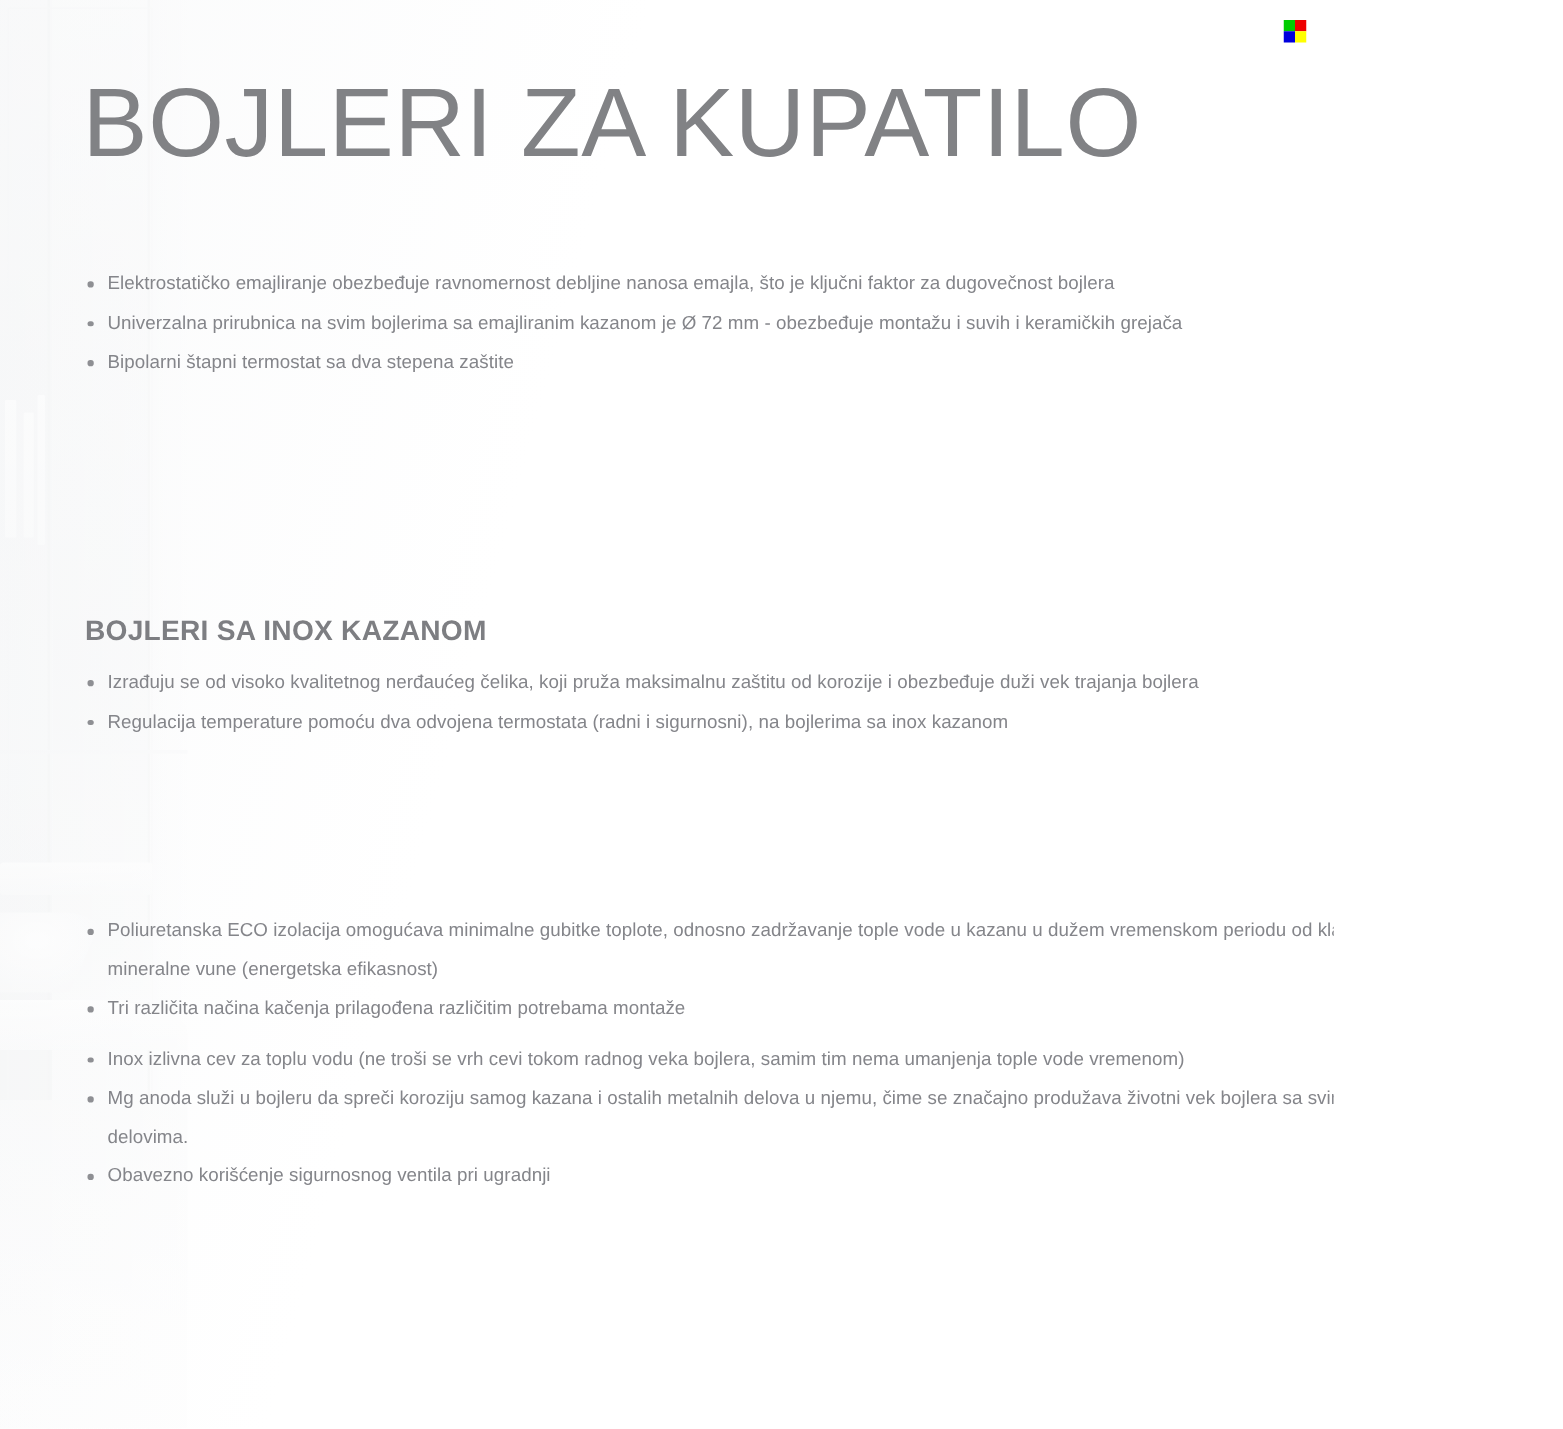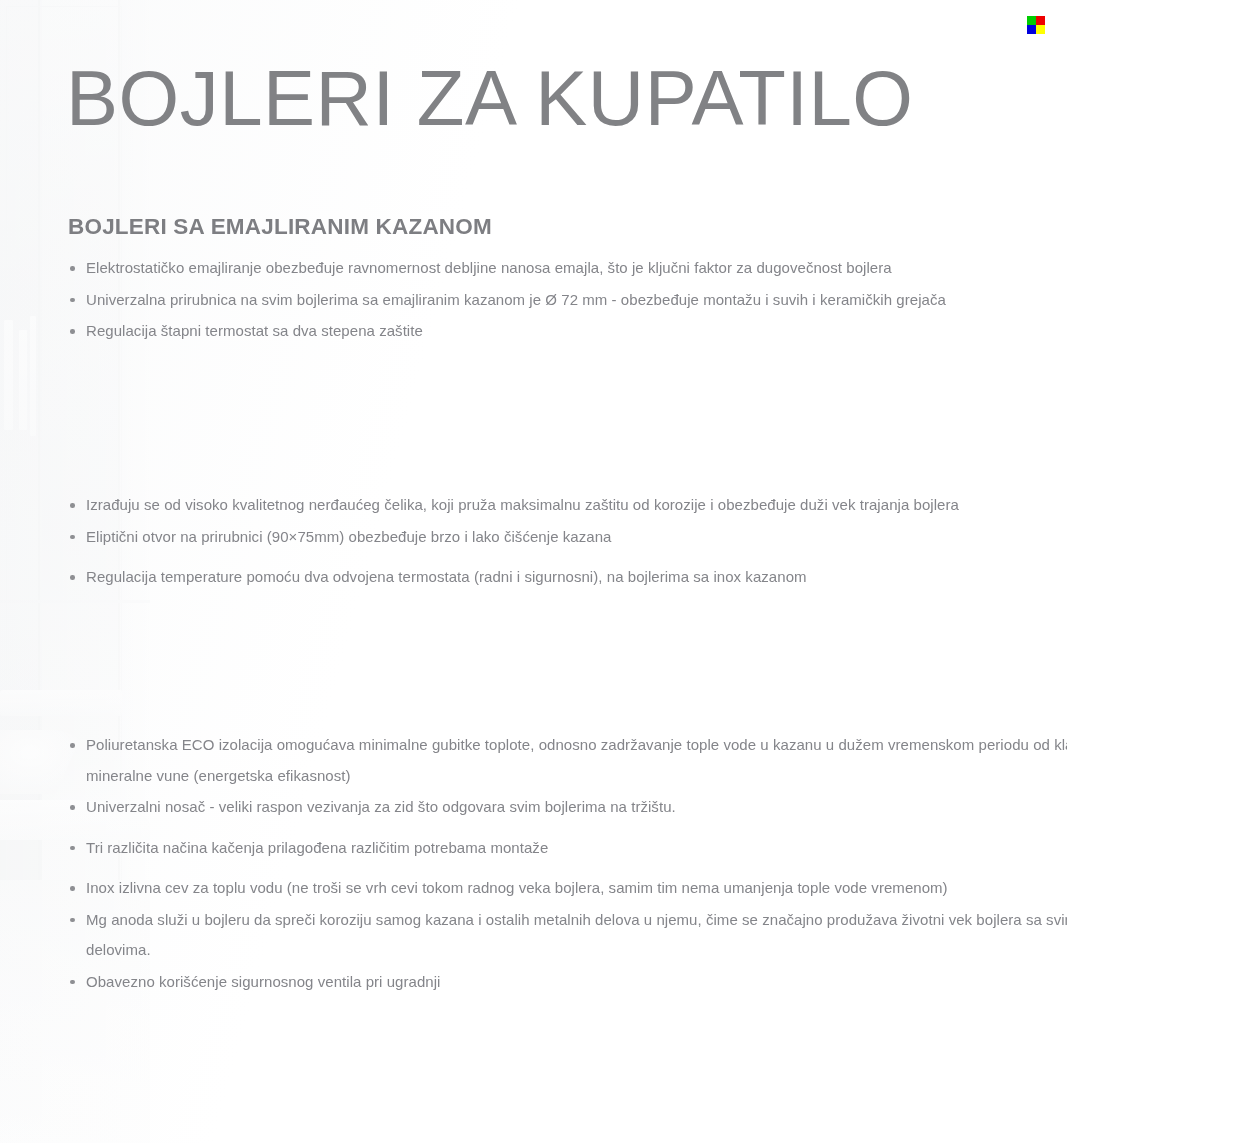--- a/index.html
+++ b/index.html
@@ -237,40 +237,38 @@
     <i style="background:#ee0000"></i>
     <i style="background:#0000dd"></i>
     <i style="background:#ffff00"></i>
   </div>
 
   <div class="content">
 
     <h1 class="page-title">BOJLERI ZA KUPATILO</h1>
 
     <div class="section section-1">
-      <div class="section-heading">BOJLERI SA EMAJLIRANIM KAZANOM</div>
       <ul class="bullets">
         <li class="tight">Elektrostatičko emajliranje obezbeđuje ravnomernost debljine nanosa emajla, što je ključni faktor za dugovečnost bojlera</li>
         <li class="tight">Univerzalna prirubnica na svim bojlerima sa emajliranim kazanom je Ø 72 mm - obezbeđuje montažu i suvih i keramičkih grejača</li>
-        <li class="tight">Regulacija štapni termostat sa dva stepena zaštite</li>
+        <li class="tight">Bipolarni štapni termostat sa dva stepena zaštite</li>
       </ul>
     </div>
 
     <div class="section section-2">
+      <div class="section-heading">BOJLERI SA INOX KAZANOM</div>
       <ul class="bullets">
         <li class="tight">Izrađuju se od visoko kvalitetnog nerđaućeg čelika, koji pruža maksimalnu zaštitu od korozije i obezbeđuje duži vek trajanja bojlera</li>
-        <li class="loose">Eliptični otvor na prirubnici (90×75mm) obezbeđuje brzo i lako čišćenje kazana</li>
         <li class="loose">Regulacija temperature pomoću dva odvojena termostata (radni i sigurnosni), na bojlerima sa inox kazanom</li>
       </ul>
     </div>
 
     <div class="section section-3">
       <ul class="bullets">
         <li class="tight">Poliuretanska ECO izolacija omogućava minimalne gubitke toplote, odnosno zadržavanje tople vode u kazanu u dužem vremenskom periodu od klasičnih izolacija od mineralne vune (energetska efikasnost)</li>
-        <li class="loose">Univerzalni nosač - veliki raspon vezivanja za zid  što odgovara svim bojlerima na tržištu.</li>
         <li class="loose">Tri različita načina kačenja prilagođena različitim potrebama montaže</li>
         <li class="tight">Inox izlivna cev za toplu vodu (ne troši se vrh cevi tokom radnog veka bojlera, samim tim nema umanjenja tople vode vremenom)</li>
         <li class="tight">Mg anoda služi u bojleru da spreči koroziju samog kazana i ostalih metalnih delova u njemu, čime se značajno produžava životni vek bojlera sa svim svojim sastavnim delovima.</li>
         <li class="loose">Obavezno korišćenje sigurnosnog ventila pri ugradnji</li>
       </ul>
     </div>
 
   </div>
 </div>
 

